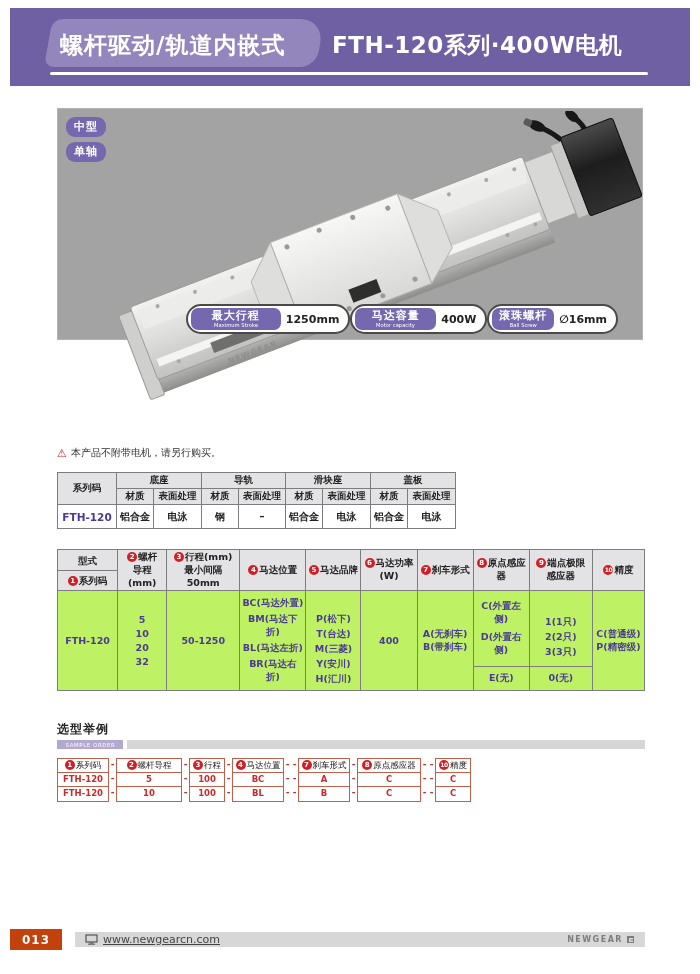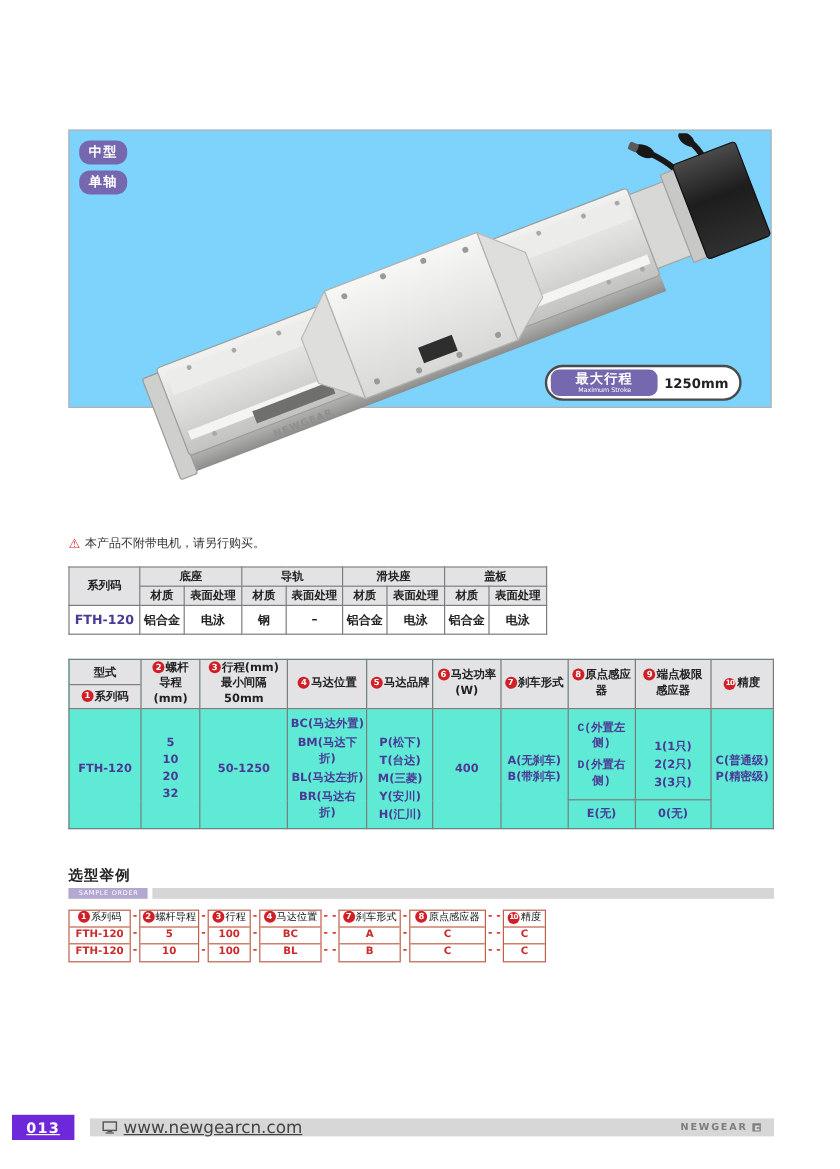--- a/index.html
+++ b/index.html
@@ -9,21 +9,21 @@
 
   
   .band { position:absolute; left:10px; top:8px; width:680px; height:78px; background:#6f5fa3; }
   .band-tab { position:absolute; left:34px; top:11px; width:272px; height:48px; background:#9286bd;
               border-radius:10px 24px 16px 10px; transform:skewX(-10deg); transform-origin:left bottom; }
   .band-tab-text { position:absolute; left:50px; top:22px; font-size:23px; font-weight:bold; color:#fff; letter-spacing:1px; white-space:nowrap; }
   .band-title { position:absolute; left:322px; top:22px; font-size:23px; font-weight:bold; color:#fff; letter-spacing:0.5px; white-space:nowrap; }
   .band-underline { position:absolute; left:40px; right:42px; bottom:11px; height:3px; background:#fff; border-radius:2px; }
 
   
-  .panel { position:absolute; left:57px; top:108px; width:586px; height:232px; background:#7dd3fc; border:1px solid #b2b2b2; }
+  .panel { position:absolute; left:57px; top:108px; width:586px; height:232px; background:#a3a3a3; border:1px solid #b2b2b2; }
   .tags { position:absolute; left:8px; top:8px; display:flex; flex-direction:column; gap:5px; z-index:5; }
   .tag { background:#7568ae; color:#fff; font-size:11px; font-weight:bold; padding:2px 8px 3px; border-radius:9px; letter-spacing:1px; width:max-content; }
   .product-svg { position:absolute; left:0; top:2px; }
 
   .badge-row { position:absolute; left:0; right:0; bottom:5px; display:flex; justify-content:flex-end; padding:0 24px; }
   .badge { display:flex; align-items:center; gap:5px; border:2px solid #4a4a4a; border-radius:15px; background:#fff; padding:2px 9px 2px 3px; }
   .badge-label { background:#7568ae; border-radius:7px; color:#fff; text-align:center; padding:2px 7px 1px; display:flex; flex-direction:column; align-items:center; }
   .badge-cn { font-size:11px; font-weight:bold; letter-spacing:1px; line-height:1.15; white-space:nowrap; }
   .badge-en { font-size:9px; transform:scale(0.58); transform-origin:center top; line-height:1; height:6px; white-space:nowrap; }
   .badge-value { font-size:11px; font-weight:bold; color:#222; white-space:nowrap; }
@@ -33,31 +33,31 @@
   .warn { color:#cc2222; font-size:11px; line-height:1; }
 
   
   .mat-table { position:absolute; left:57px; top:472px; border-collapse:collapse; background:#fff; }
   .mat-table th, .mat-table td { border:1px solid #7d7d7d; text-align:center; padding:0 2px; }
   .mat-table th { background:#e3e3e5; font-weight:bold; color:#222; font-size:9.5px; height:16px; }
   .mat-table td { height:24px; font-weight:bold; color:#222; font-size:10px; }
   .mat-series { color:#4a3a96 !important; font-size:10.5px !important; }
 
   
-  .sel-table { position:absolute; left:57px; top:549px; width:588px; border-collapse:collapse; table-layout:fixed; background:#5eead4; }
+  .sel-table { position:absolute; left:57px; top:549px; width:588px; border-collapse:collapse; table-layout:fixed; background:#bef264; }
   .sel-table th, .sel-table td { border:1px solid #7d7d7d; text-align:center; vertical-align:middle; }
   .sel-table th { background:#e3e3e5; font-size:9.5px; font-weight:bold; color:#222; height:40px; padding:1px; line-height:1.35; }
   .sel-table th.split { padding:0; }
   .split-top { border-bottom:1px solid #7d7d7d; height:20px; line-height:20px; }
   .split-bot { height:19px; line-height:19px; }
   .sel-table td { color:#4a3a96; font-weight:bold; font-size:9.5px; padding:2px; }
   .sel-table tr.main > td { height:76px; }
   .sel-table tr.sub > td { height:24px; }
   .stack { display:flex; flex-direction:column; justify-content:center; align-items:center; }
-  .g2 { gap:2px;margin-top:18px; } .g3 { gap:3px; } .g5 { gap:5px;font-family:Liberation Mono, monospace; } .g12 { }
+  .g2 { gap:2px;margin-top:18px; } .g3 { gap:3px; } .g5 { gap:5px; } .g12 { }
 
   .cnum { display:inline-block; width:10px; height:10px; border-radius:50%; background:#d01f26; color:#fff;
           font-size:7px; line-height:10px; text-align:center; font-weight:bold; vertical-align:1px; margin-right:1px; }
   .cnum.ten { font-size:6px; letter-spacing:-0.5px; }
 
   
   .sample-title { position:absolute; left:57px; top:721px; font-size:12px; font-weight:bold; color:#222; letter-spacing:1px; }
   .sample-subbar { position:absolute; left:57px; top:740px; width:66px; height:9px; background:#b3a8d0; color:#fff;
                    display:flex; align-items:center; justify-content:center; overflow:hidden; }
   .sample-subbar span { font-size:9px; transform:scale(0.6); white-space:nowrap; letter-spacing:1px; }
@@ -66,32 +66,38 @@
   .sample-row { position:absolute; left:57px; top:758px; width:588px; display:flex; align-items:stretch; }
   .sbox { border:1px solid #c0604a; display:flex; flex-direction:column; background:#fff; }
   .sbox > div { height:14px; line-height:13px; text-align:center; font-size:8.5px; white-space:nowrap; overflow:hidden; }
   .sbox .sh { color:#111; border-bottom:1px solid #c0604a; }
   .sbox .sv { color:#cc2a2a; font-weight:bold; }
   .sbox .sv1 { border-bottom:1px solid #c0604a; }
   .conn { display:flex; flex-direction:column; width:7px; flex:none; }
   .conn span { height:14px; line-height:13px; text-align:center; color:#cc2a2a; font-size:9px; font-weight:bold; }
 
   
-  .footer-page { position:absolute; left:10px; top:929px; width:52px; height:21px; background:#6d28d9; color:#fff;
-                 font-size:12px; font-weight:bold; display:flex; align-items:center; justify-content:center; letter-spacing:1px;text-decoration:underline; }
+  .footer-page { position:absolute; left:10px; top:929px; width:52px; height:21px; background:#c2410c; color:#fff;
+                 font-size:12px; font-weight:bold; display:flex; align-items:center; justify-content:center; letter-spacing:1px; }
   .footer-bar { position:absolute; left:75px; top:932px; width:570px; height:15px; background:#d7d7d7;
                 display:flex; align-items:center; padding:0 10px; }
-  .site { font-size:14px; color:#444; text-decoration:underline; margin-left:5px; }
+  .site { font-size:11px; color:#444; text-decoration:underline; margin-left:5px; }
   .brand { margin-left:auto; display:flex; align-items:center; gap:3px; color:#7d7d7d; font-size:8px; font-weight:bold; letter-spacing:1.5px; }
 </style>
 </head>
 <body>
 
 <div class="page">
 
+  <div class="band">
+    <div class="band-tab"></div>
+    <div class="band-tab-text">螺杆驱动/轨道内嵌式</div>
+    <div class="band-title">FTH-120系列·400W电机</div>
+    <div class="band-underline"></div>
+  </div>
 
   <div class="panel">
     <div class="tags">
       <div class="tag">中型</div>
       <div class="tag">单轴</div>
     </div>
 
     <svg class="product-svg" width="586" height="296" viewBox="0 0 586 296">
       <defs>
         <linearGradient id="gRail" x1="0" y1="0" x2="0" y2="1">
@@ -167,20 +173,34 @@
     </svg>
 
     <div class="badge-row">
       <div class="badge">
         <div class="badge-label">
           <span class="badge-cn">最大行程</span>
           <span class="badge-en">Maximum Stroke</span>
         </div>
         <span class="badge-value">1250mm</span>
       </div>
+      <div class="badge">
+        <div class="badge-label">
+          <span class="badge-cn">马达容量</span>
+          <span class="badge-en">Motor capacity</span>
+        </div>
+        <span class="badge-value">400W</span>
+      </div>
+      <div class="badge">
+        <div class="badge-label">
+          <span class="badge-cn">滚珠螺杆</span>
+          <span class="badge-en">Ball Screw</span>
+        </div>
+        <span class="badge-value">∅16mm</span>
+      </div>
     </div>
   </div>
 
   <div class="note">
     <span class="warn">⚠</span>
     <span>本产品不附带电机，请另行购买。</span>
   </div>
 
   <table class="mat-table">
     <colgroup>
@@ -353,21 +373,21 @@
     <div class="sbox" style="width:52px">
       <div class="sh"><span class="cnum">1</span><span>系列码</span></div>
       <div class="sv sv1">FTH-120</div>
       <div class="sv">FTH-120</div>
     </div>
     <div class="conn">
         <span>-</span>
         <span>-</span>
         <span>-</span>
       </div>
-    <div class="sbox" style="width:50px">
+    <div class="sbox" style="width:66px">
       <div class="sh"><span class="cnum">2</span><span>螺杆导程</span></div>
       <div class="sv sv1">5</div>
       <div class="sv">10</div>
     </div>
     <div class="conn">
         <span>-</span>
         <span>-</span>
         <span>-</span>
       </div>
     <div class="sbox" style="width:36px">

